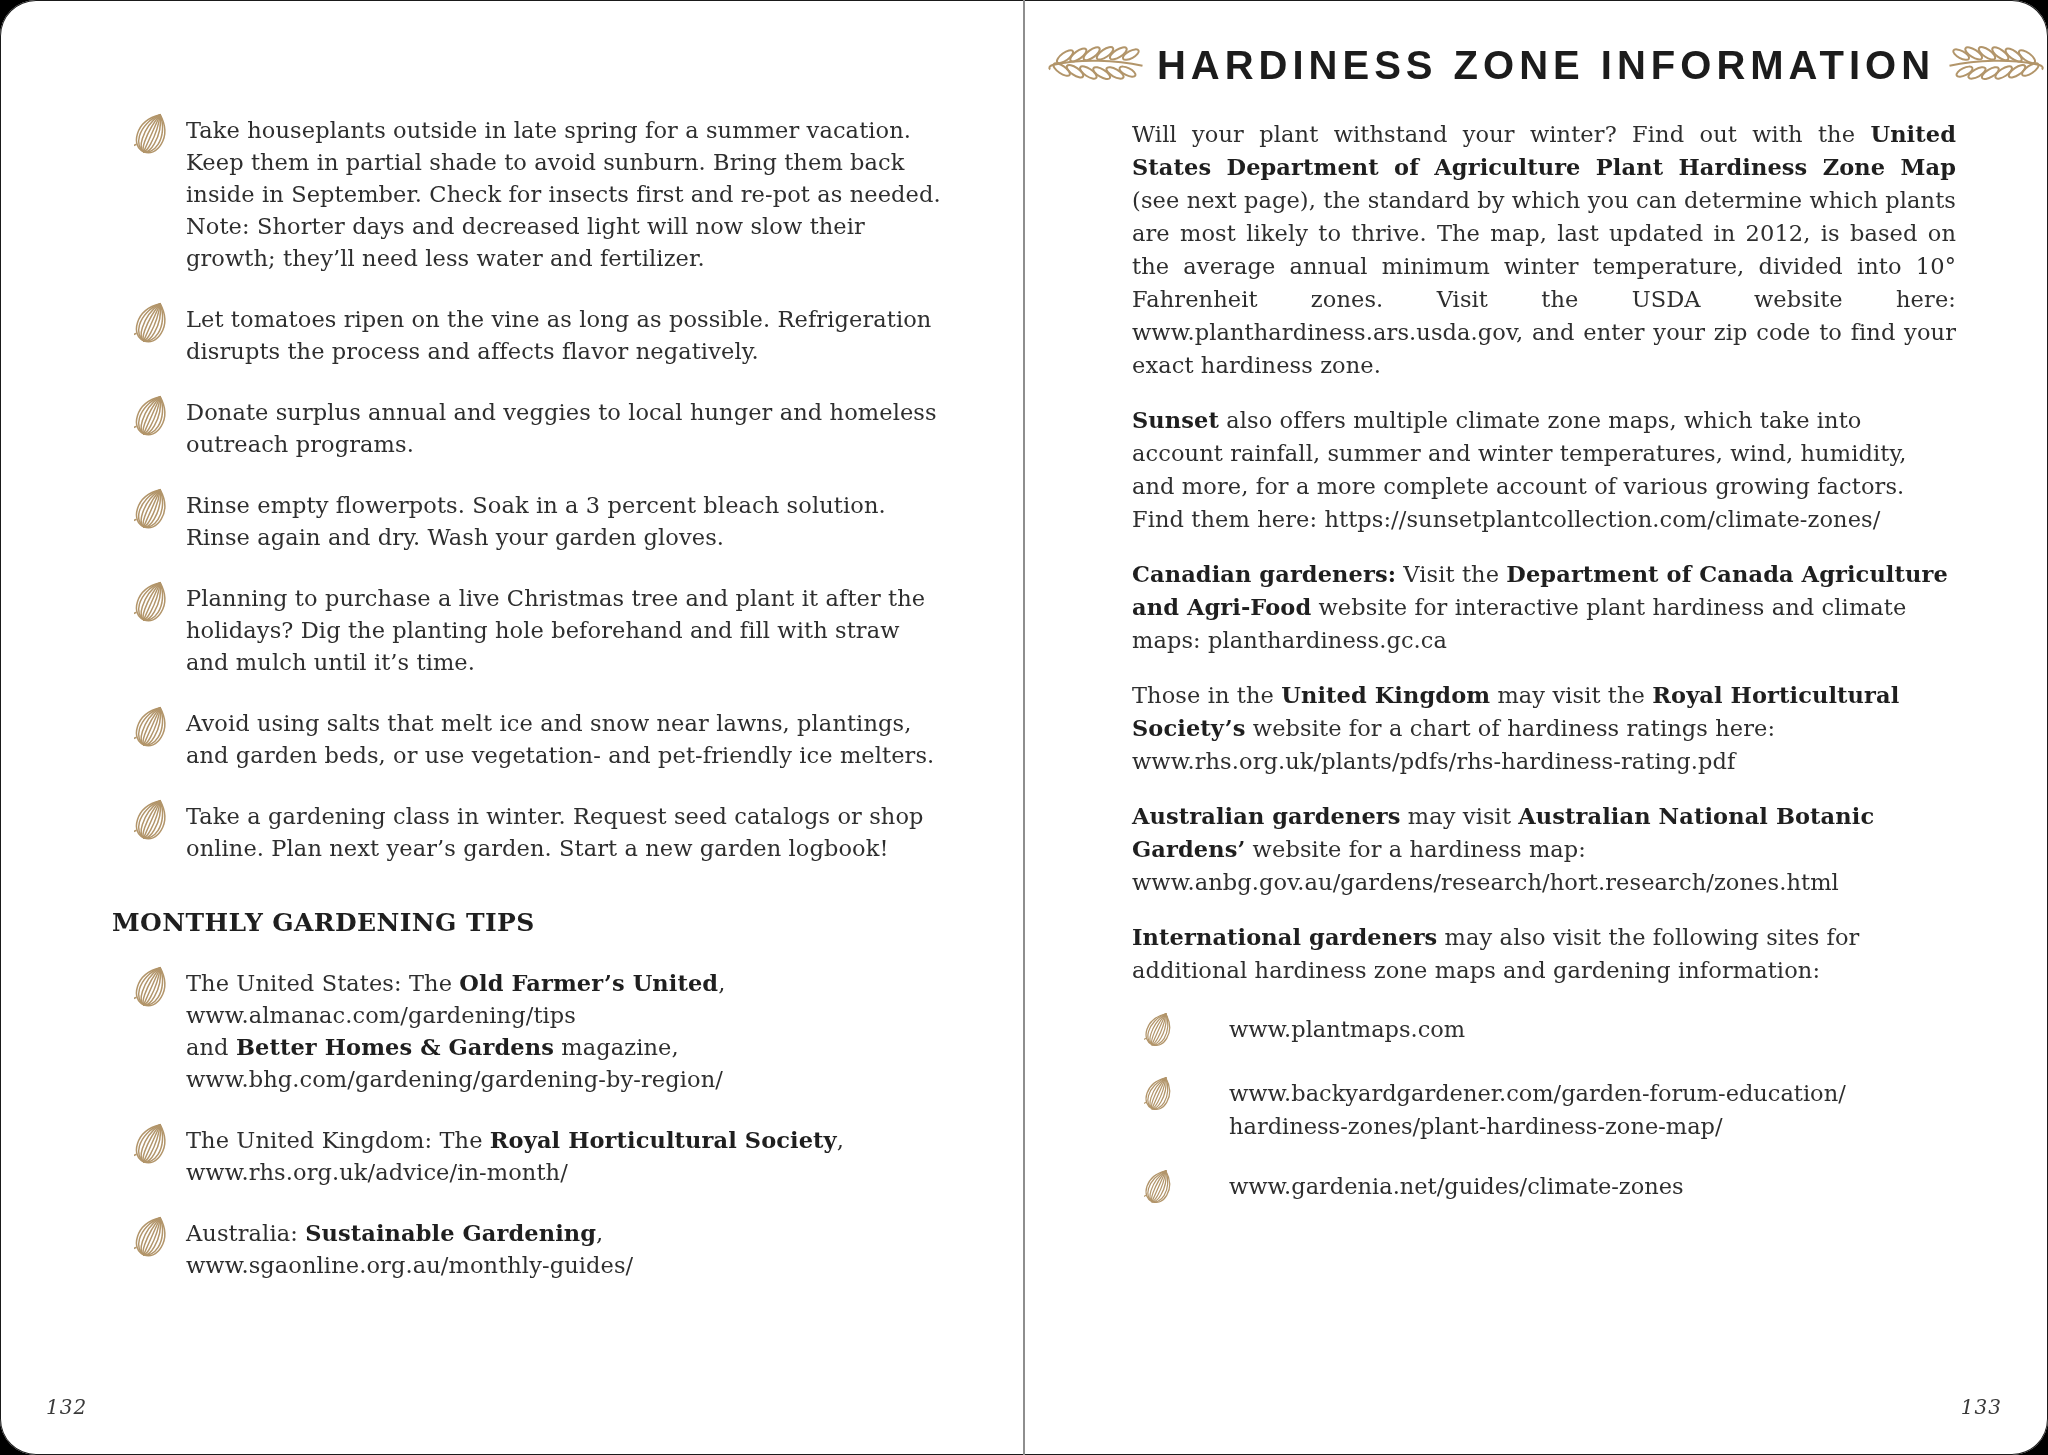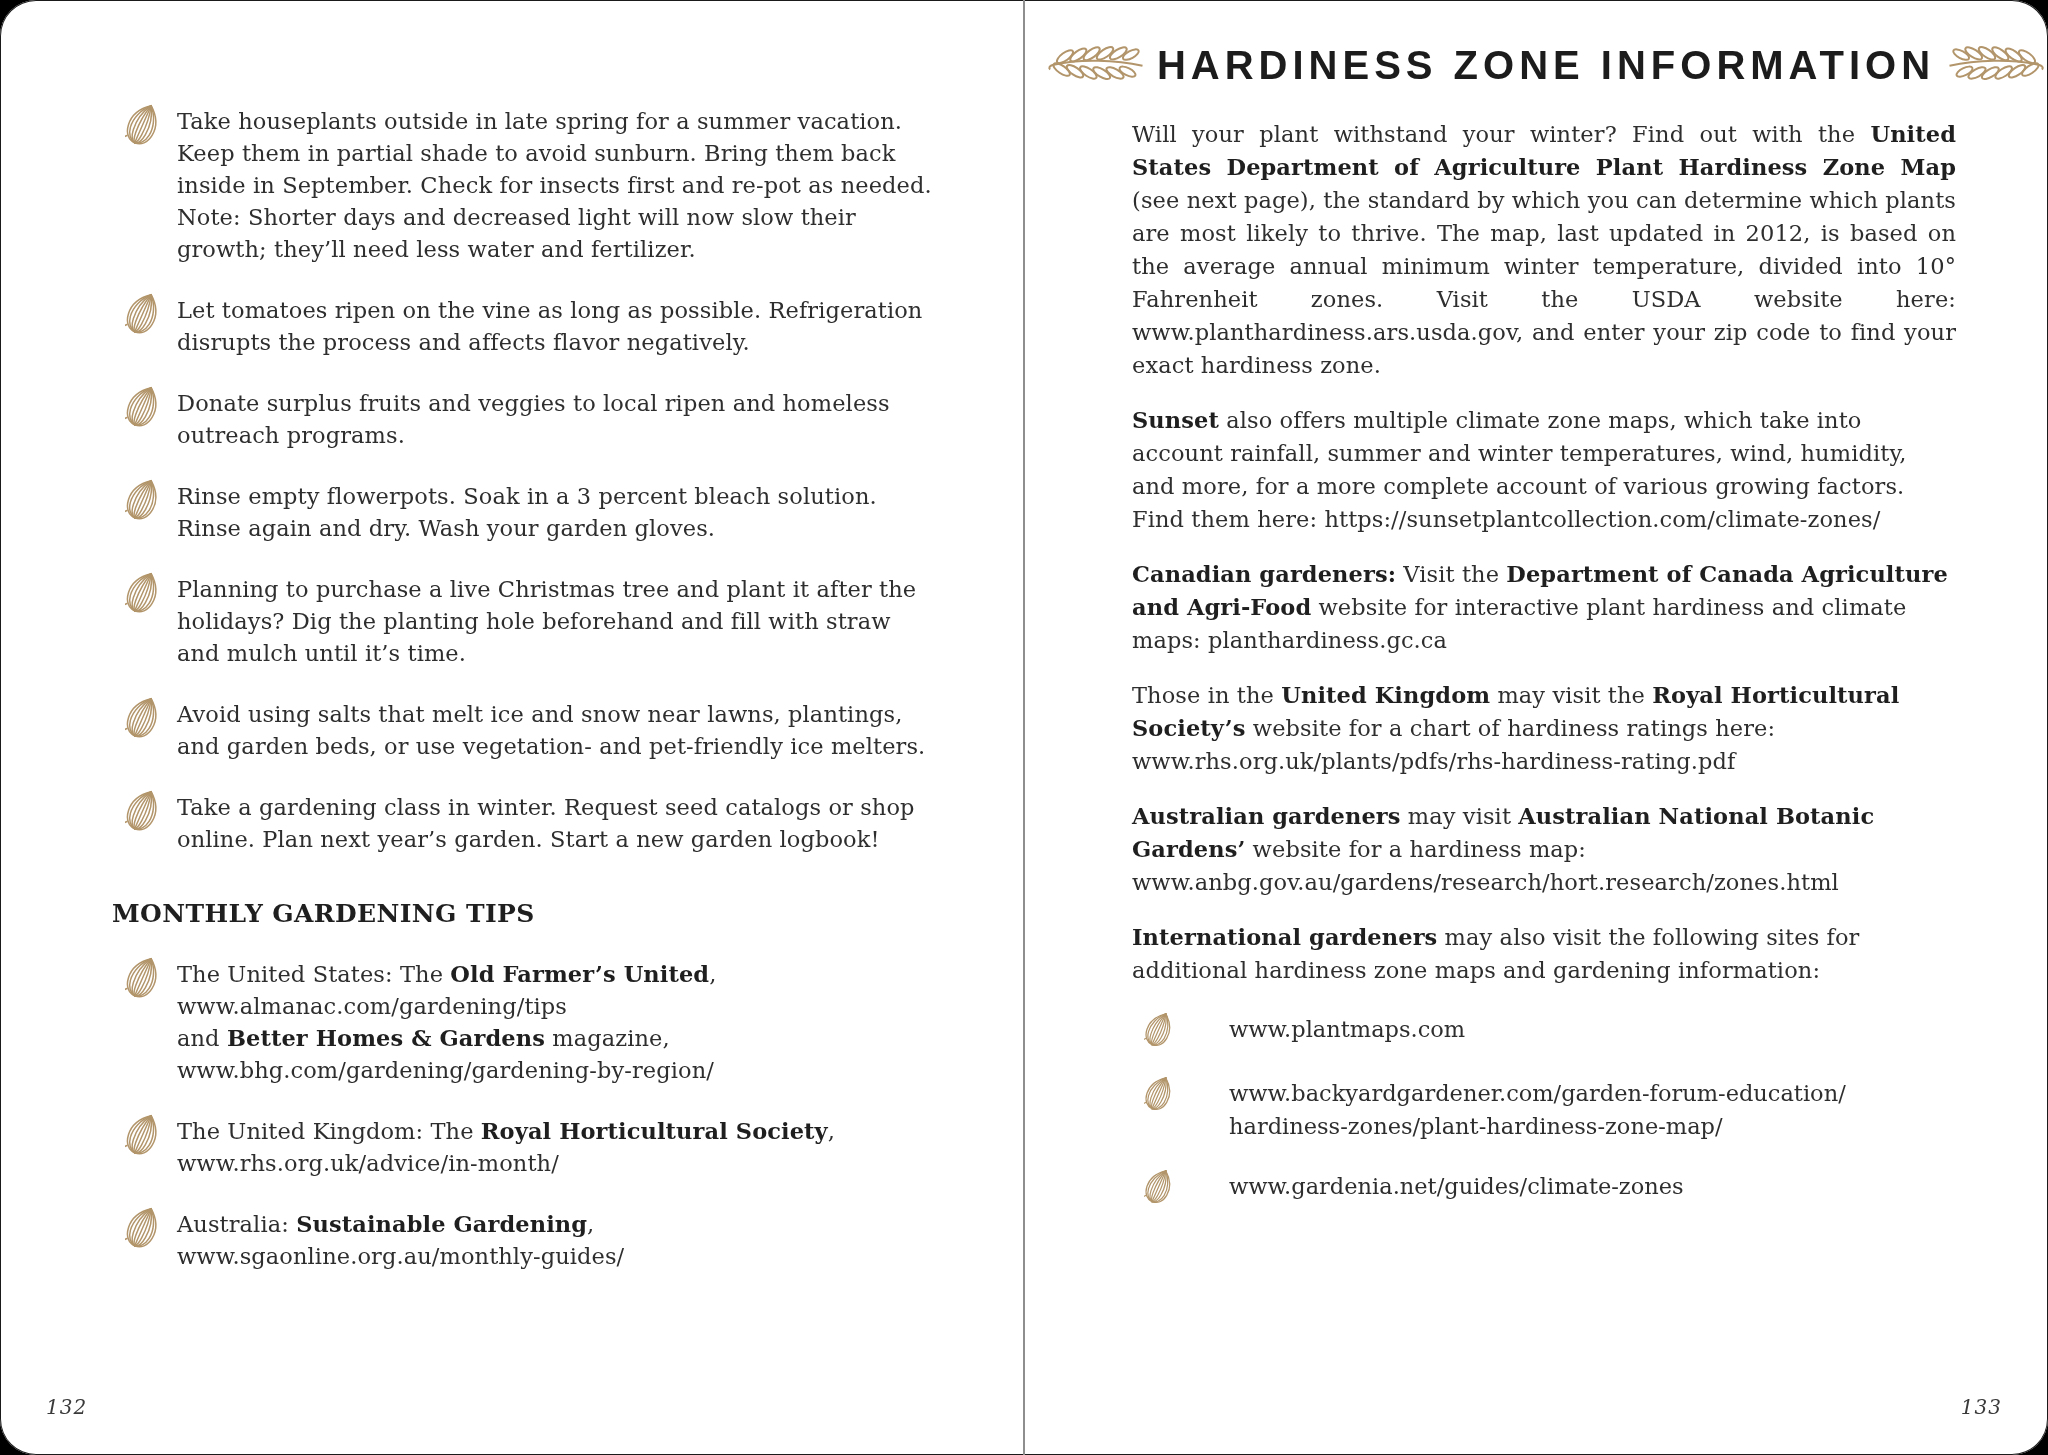--- a/index.html
+++ b/index.html
@@ -14,21 +14,21 @@
   }
   .divider{
     position:absolute;left:1023px;top:0;bottom:0;width:2px;background:#8e8e8e;
   }
   .page{position:absolute;top:0;height:100%;}
   .page-left{left:0;width:1023px;}
   .page-right{left:1024px;width:1024px;}
 
   
   .left-content{position:absolute;left:122px;top:102px;width:852px;}
-  ul.tips{list-style:none;margin:3px;padding:0;}
+  ul.tips{list-style:none;margin:12px;padding:0;}
   ul.tips li{display:flex;align-items:flex-start;margin:0 0 29px 0;}
   .bullet-icon{flex:0 0 36px;width:36px;height:46px;margin-right:16px;margin-top:-4px;}
   .tip-text{
     flex:1;margin:0;font-size:22.5px;line-height:32px;color:#2e2e2e;
     white-space:pre-line;letter-spacing:.1px;
   }
   .section-heading{
     margin:44px 0 30px -10px;font-size:25px;font-weight:700;color:#1f1f1f;
     letter-spacing:.4px;
   }
@@ -118,21 +118,21 @@
           <svg class="bullet-icon" viewBox="0 0 36 46">
               <use href="#onion"></use>
             </svg>
           <p class="tip-text">Let tomatoes ripen on the vine as long as possible. Refrigeration
 disrupts the process and affects flavor negatively.</p>
         </li>
         <li>
           <svg class="bullet-icon" viewBox="0 0 36 46">
               <use href="#onion"></use>
             </svg>
-          <p class="tip-text">Donate surplus fruits and veggies to local ripen and homeless
+          <p class="tip-text">Donate surplus annual and veggies to local hunger and homeless
 outreach programs.</p>
         </li>
         <li>
           <svg class="bullet-icon" viewBox="0 0 36 46">
               <use href="#onion"></use>
             </svg>
           <p class="tip-text">Rinse empty flowerpots. Soak in a 3 percent bleach solution.
 Rinse again and dry. Wash your garden gloves.</p>
         </li>
         <li>

